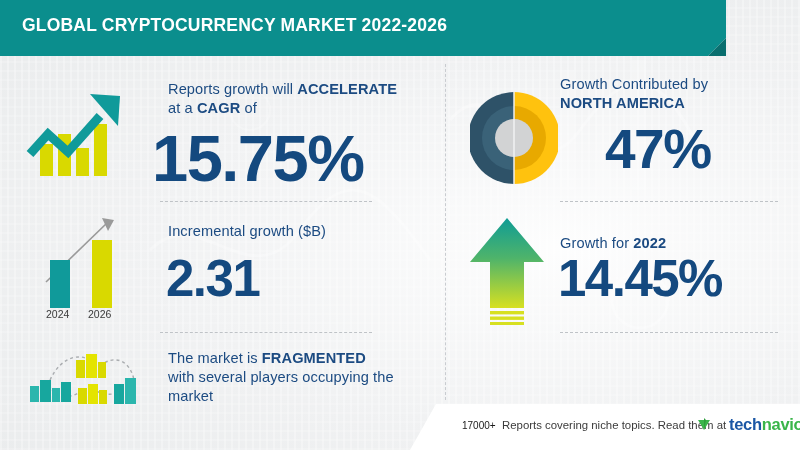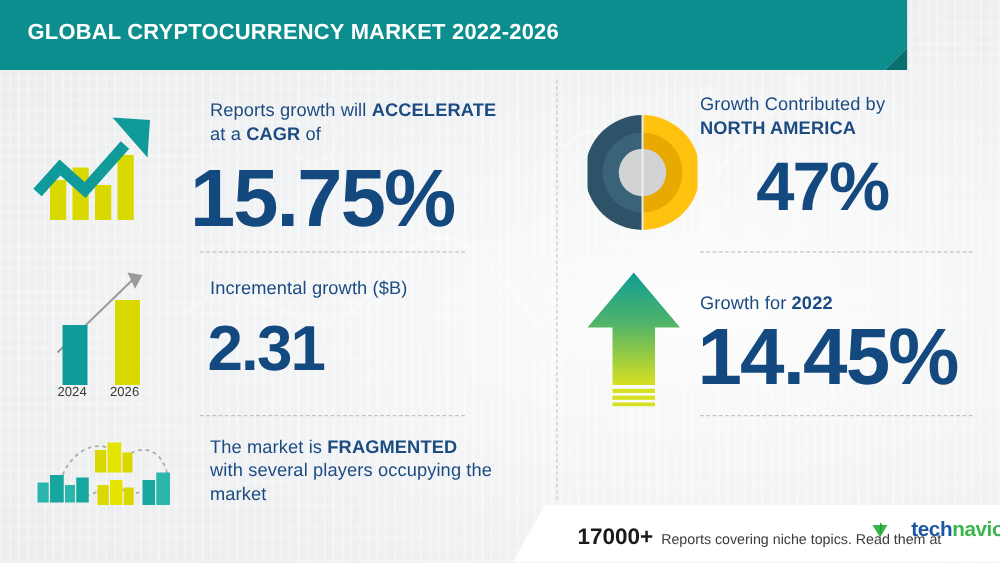--- a/index.html
+++ b/index.html
@@ -95,38 +95,38 @@
   .cell-inc-cap   { left: 168px; top: 222px; width: 258px; }
   .cell-inc-num   { left: 166px; top: 253px; font-size: 51px; }
 
   .cell-frag-cap  { left: 168px; top: 349px; width: 262px; }
 
   
   .cell-na-cap    { left: 560px; top: 75px;  width: 226px; }
   .cell-na-num    { left: 558px; top: 122px; font-size: 55px; padding-left: 47px; }
 
   .cell-gr-cap    { left: 560px; top: 222px; width: 226px; margin-top: 12px; }
-  .cell-gr-num    { left: 558px; top: 253px; font-size: 64px; }
+  .cell-gr-num    { left: 558px; top: 253px; font-size: 51px; }
 
   
   .footer-band {
     position: absolute; left: 410px; top: 404px;
     width: 390px; height: 46px;
     background: #ffffff;
     clip-path: polygon(26px 0, 390px 0, 390px 46px, 0 46px);
   }
   .footer-text {
     position: absolute; left: 462px; top: 419px;
     font-size: 11.4px;
     color: #3b3b3b;
     white-space: nowrap;
   }
   .footer-count {
-    font-weight: bold;
-    font-size: 18px;
+    font-weight: normal;
+    font-size: 10px;
     color: #1a1a1a;
   }
   .logo {
     position: absolute; left: 697px; top: 415px;
     display: flex; align-items: center;
     white-space: nowrap;
   }
   .logo-mark { margin-right: 1px; }
   .logo-tech {
     font-size: 16.5px; font-weight: bold; color: #1b57a5; letter-spacing: -.3px; margin-left: 16px;

